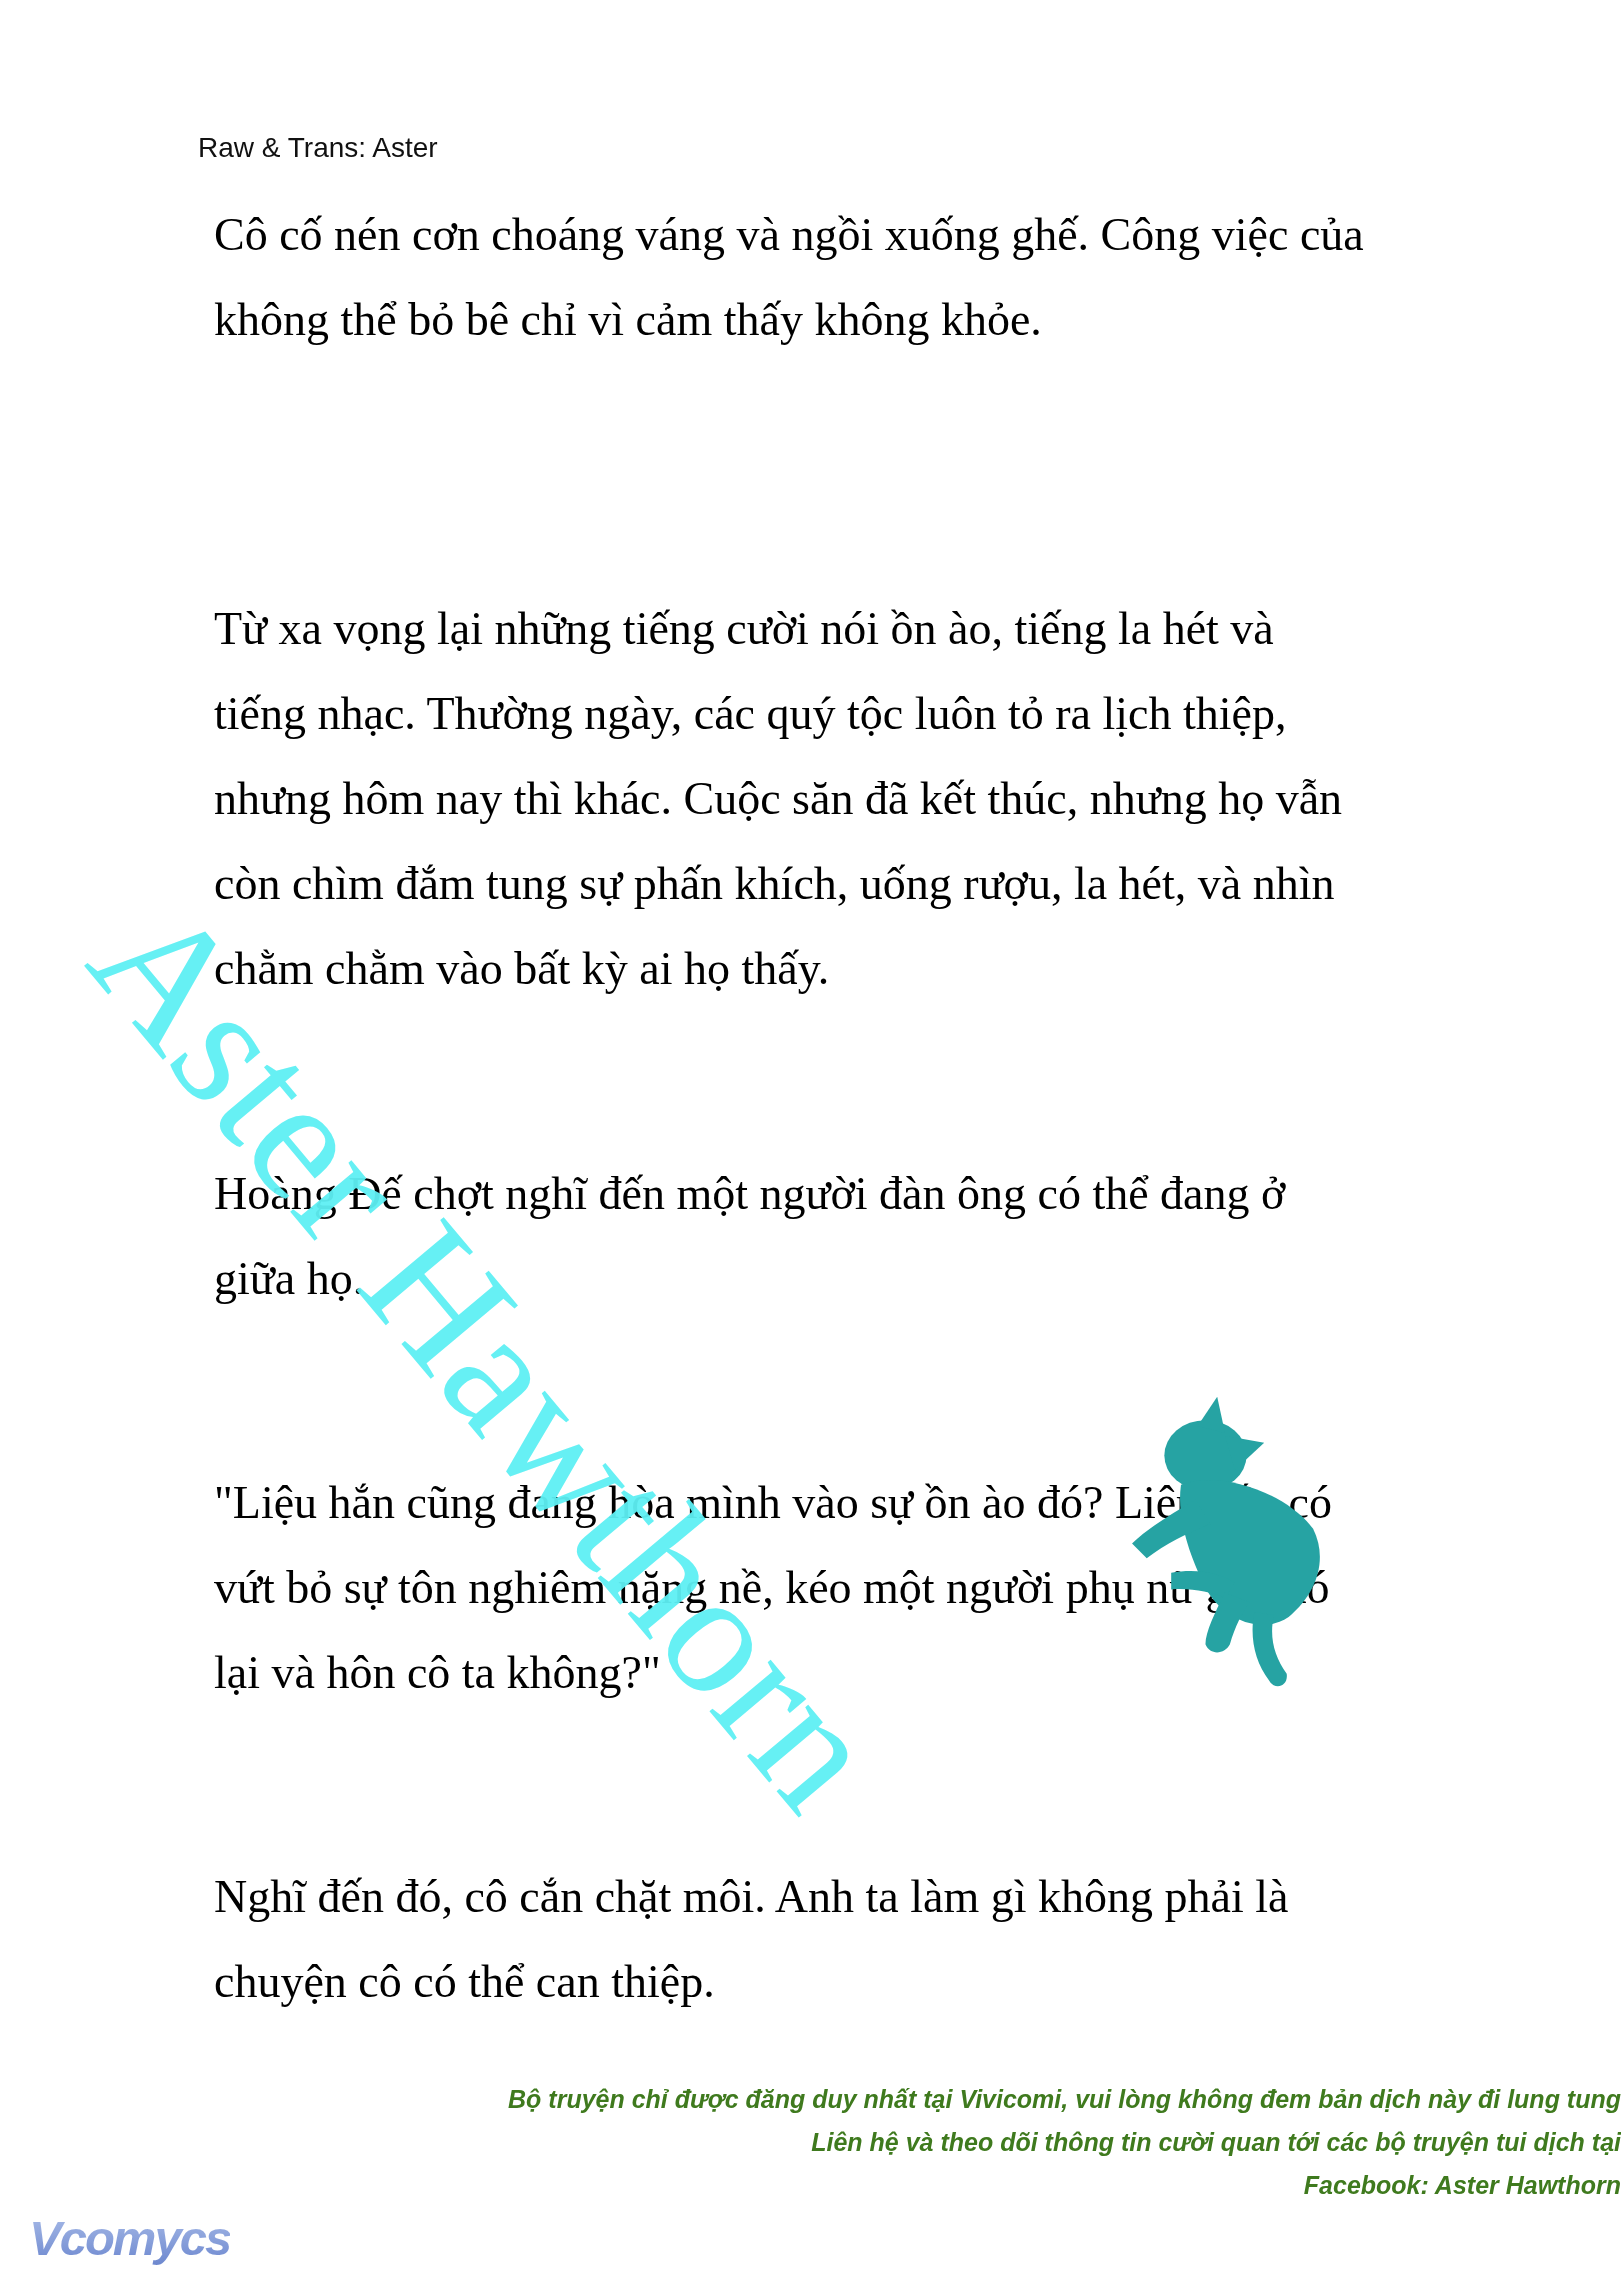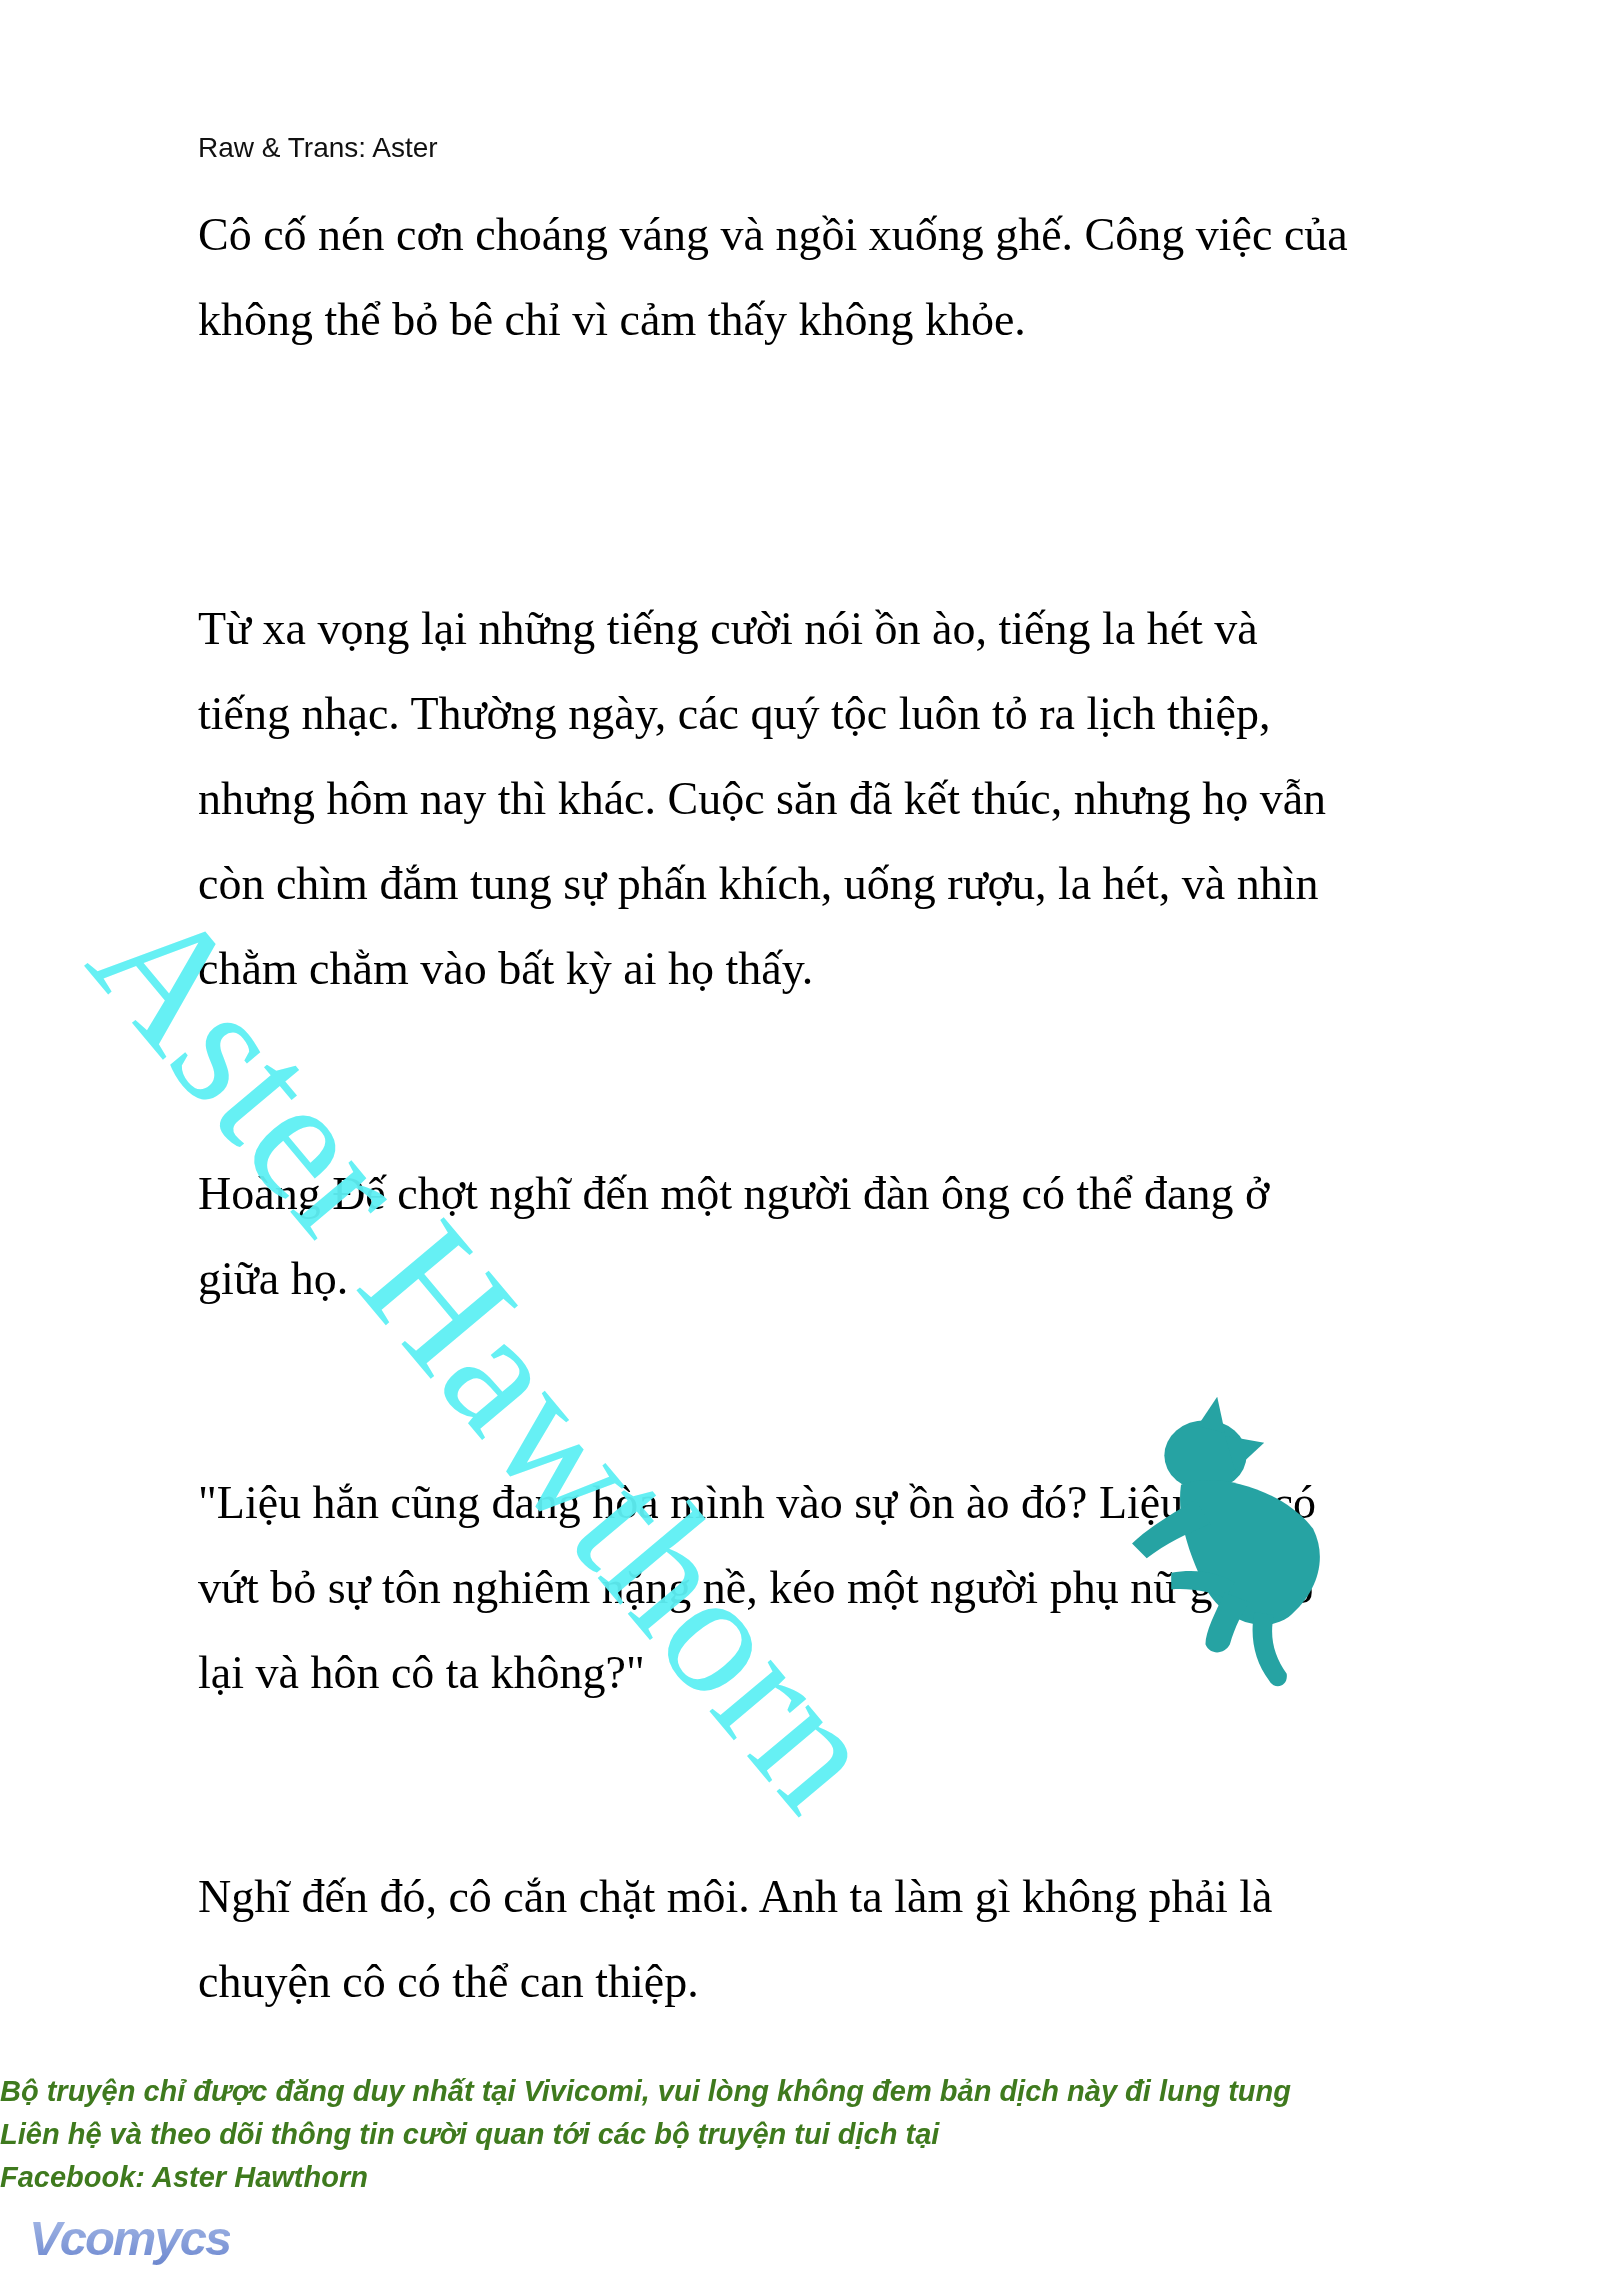--- a/index.html
+++ b/index.html
@@ -7,32 +7,32 @@
   .page { position: absolute; left: 0; top: 0; width: 1621px; height: 2293px; background: #fff; }
   .header {
     position: absolute; left: 198px; top: 98px;
     font-family: "Liberation Sans", sans-serif; font-size: 28px; color: #111; margin-top: 34px;
   }
   .body-text {
     position: absolute; left: 198px; width: 1274px;
     font-family: "Liberation Serif", serif; font-size: 46px; color: #000;
     line-height: 85px; white-space: nowrap;
   }
-  .line { display: block; height: 85px; }
+  .line { display: block; height: 85px; margin-left: 16px; }
   .watermark {
     position: absolute; left: 204px; top: 863px;
     font-family: "Liberation Serif", serif; font-size: 174px; color: #5ef0f4;
     transform-origin: left top; transform: rotate(50deg);
     white-space: nowrap; opacity: 0.95; pointer-events: none;
   }
   .cat { position: absolute; left: 1127px; top: 1382px; width: 245px; height: 323px; }
   .footer {
-    position: absolute; left: 0; width: 1621px; text-align: left;
+    position: absolute; left: 0; width: 1621px; text-align: right;
     font-family: "Liberation Sans", sans-serif; font-style: italic; font-weight: bold;
-    font-size: 29px; color: #3f7a1e; line-height: 43px;
+    font-size: 25px; color: #3f7a1e; line-height: 43px; margin-top: 8px;
   }
   .footer .fl { display: block; }
   .logo {
     position: absolute; left: 29px; top: 2210px;
     font-family: "Liberation Sans", sans-serif; font-style: italic; font-weight: bold;
     font-size: 49px; letter-spacing: -2px;
     color: #7f9ad6;
   }
   .logo span { background: linear-gradient(180deg, #a9bce8, #6d88cf); -webkit-background-clip: text; background-clip: text; color: transparent; }
 </style>

